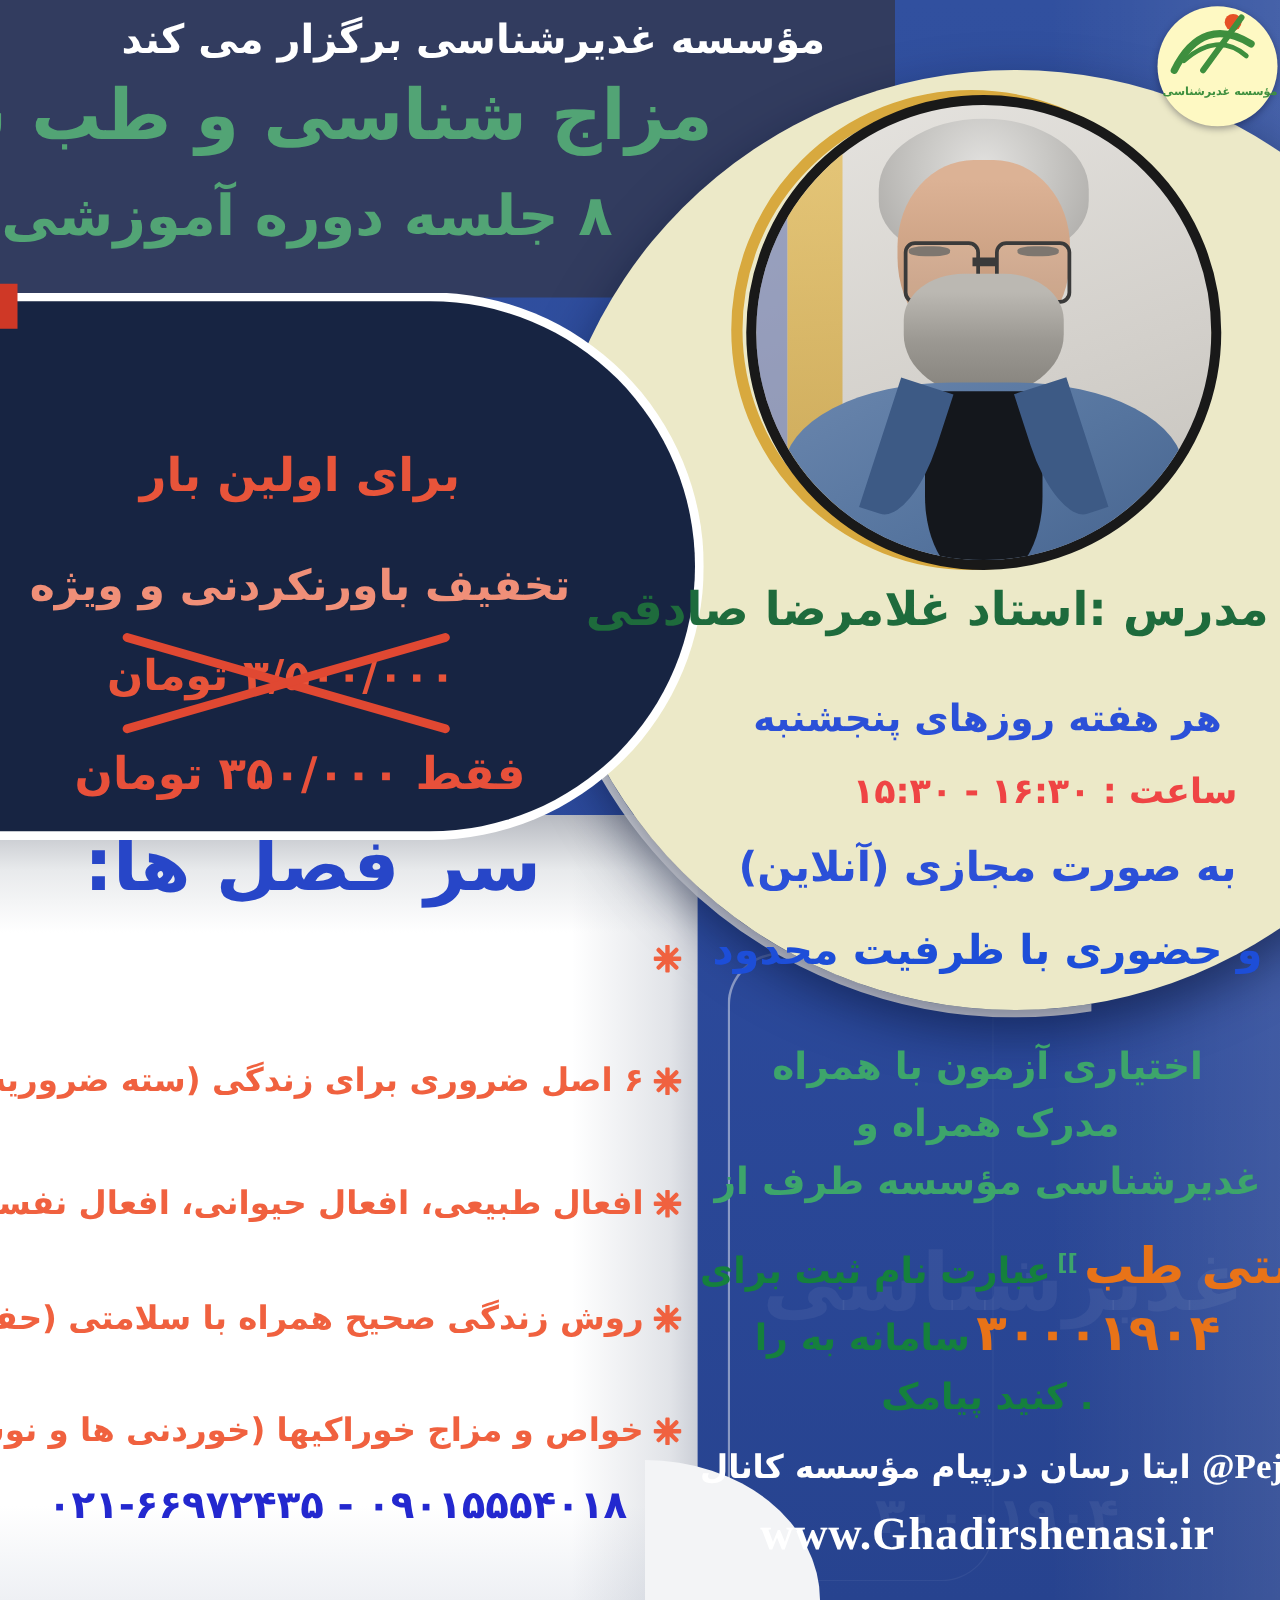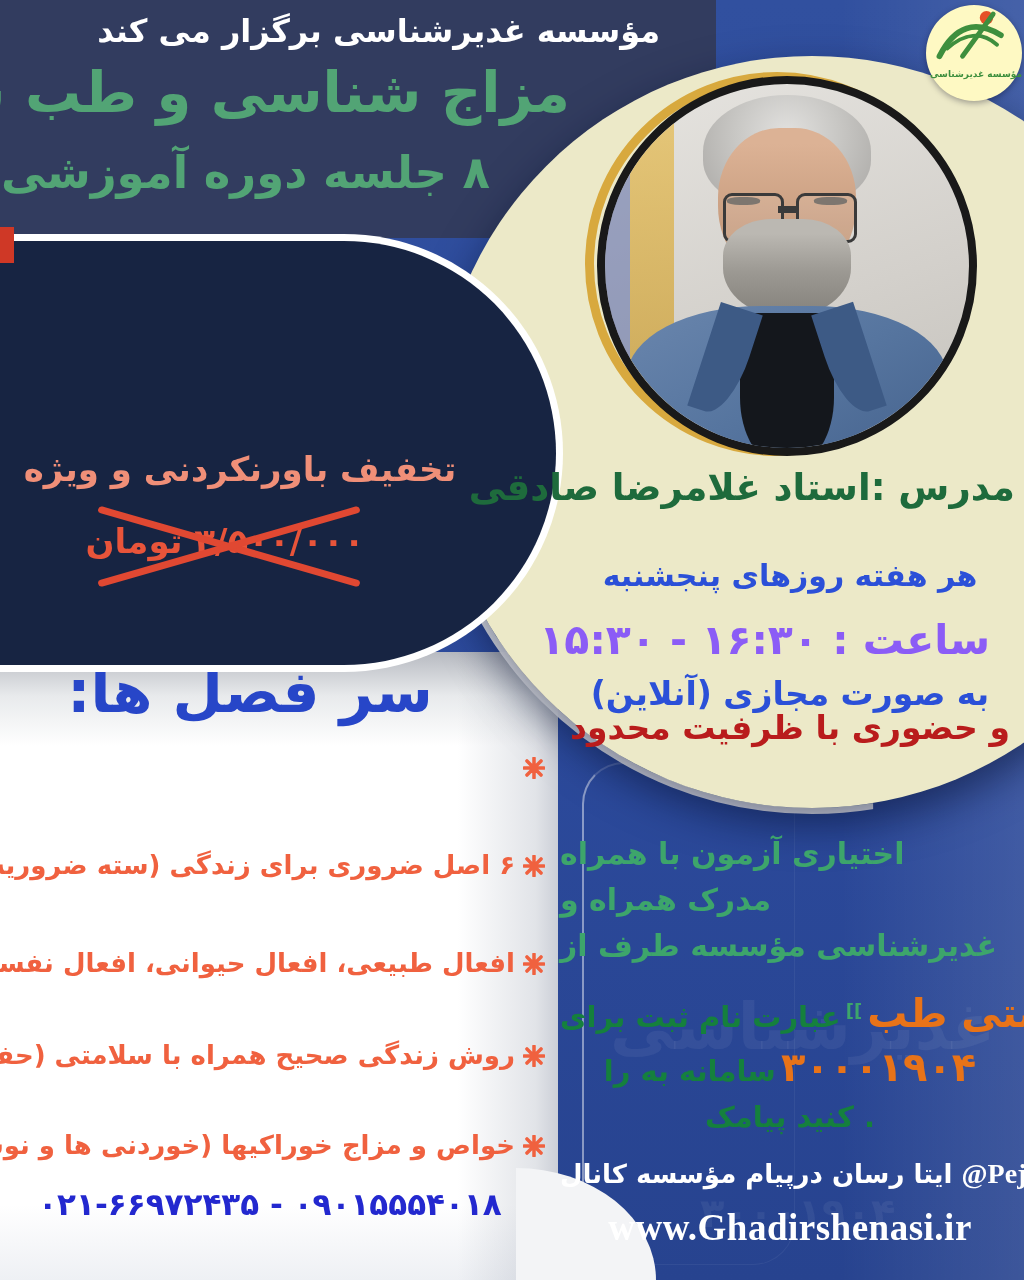--- a/index.html
+++ b/index.html
@@ -65,24 +65,24 @@
   .sub-title{left:20px;top:146px;width:470px;font-size:45px;font-weight:bold;color:#52a475;z-index:2;}
   .offer-line{left:0;width:480px;text-align:center;font-weight:bold;z-index:5;white-space:nowrap;}
   .cross-bar{left:93px;width:272px;height:7px;background:#e04832;border-radius:4px;z-index:6;}
   .topics-heading{left:40px;top:658px;width:420px;font-size:58px;font-weight:bold;color:#2746c8;z-index:3;}
   .topic-row{left:0;width:545px;text-align:right;font-size:26px;font-weight:bold;color:#f0613f;z-index:3;white-space:nowrap;direction:rtl;}
   .topic-row .bullet{margin-left:8px;vertical-align:-3px;}
   .phones{left:0;top:1186px;width:540px;text-align:center;font-size:31px;font-weight:bold;color:#2328cf;z-index:3;letter-spacing:1px;}
   .cream-text{z-index:6;font-weight:bold;white-space:nowrap;}
   .instructor{left:545px;top:466px;width:470px;font-size:37px;color:#1e6b3c;}
   .sched1{left:590px;top:558px;width:400px;font-size:30px;color:#2b50d8;}
-  .sched2{left:590px;top:616px;width:400px;font-size:41px;color:#8b5cf6;}
+  .sched2{left:590px;top:616px;width:400px;font-size:28px;color:#ef4444;text-align:right;}
   .sched3{left:570px;top:674px;width:440px;font-size:33px;color:#2b50d8;}
-  .sched4{left:570px;top:708px;width:440px;font-size:33px;color:#b91c1c;}
-  .cert-line{left:560px;width:460px;font-weight:bold;color:#3da56b;font-size:30px;z-index:6;white-space:nowrap;}
+  .sched4{left:570px;top:740px;width:440px;font-size:33px;color:#1d4ed8;}
+  .cert-line{left:560px;width:460px;text-align:center;font-weight:bold;color:#3da56b;font-size:30px;z-index:6;white-space:nowrap;}
   .sms-line{left:560px;width:460px;text-align:center;z-index:6;white-space:nowrap;}
   .sms-green{color:#15803d;font-weight:bold;font-size:29px;}
   .sms-bracket{color:#3da56b;font-weight:bold;font-size:18px;vertical-align:10px;}
   .sms-orange{color:#e87318;font-weight:bold;font-size:40px;}
   .contact-line{left:560px;top:1158px;width:460px;text-align:center;color:#ffffff;font-size:26px;font-weight:bold;z-index:6;white-space:nowrap;}
   .latin-serif{font-family:"Liberation Serif",serif;font-size:28px;}
   .website{left:560px;top:1206px;width:460px;text-align:center;color:#ffffff;z-index:6;
       font-family:"Liberation Serif",serif;font-weight:bold;font-size:37px;letter-spacing:.5px;}
 </style>
 </head>
@@ -124,24 +124,26 @@
     <div class="ph-glass" style="left:52.5%;"></div>
   <div class="ph-bridge"></div>
   <div class="ph-beard"></div>
   <div class="ph-torso"></div>
     <div class="ph-shirt"></div>
   <div class="ph-lapel-l"></div>
     <div class="ph-lapel-r"></div>
 </div>
 
 <div class="abs pill">
+  <div class="abs offer-line rtl" style="top:118px;font-size:37px;color:#e8543a;">برای اولین بار</div>
   <div class="abs offer-line rtl" style="top:208px;font-size:34px;color:#f08f78;">تخفیف باورنکردنی و ویژه</div>
   <div class="abs offer-line rtl" style="top:280px;font-size:34px;color:#e8543a;width:450px;">۳/۵۰۰/۰۰۰ تومان</div>
   <div class="abs cross-bar" style="top:302px;transform:rotate(16deg);"></div>
   <div class="abs cross-bar" style="top:302px;transform:rotate(-16deg);"></div>
+  <div class="abs offer-line rtl" style="top:358px;font-size:36px;color:#e8503a;">فقط  ۳۵۰/۰۰۰ تومان</div>
 </div>
 <div class="abs red-accent"></div>
 
 <div class="abs cream-text instructor rtl center">مدرس :استاد غلامرضا صادقی</div>
 <div class="abs cream-text sched1 rtl center">هر هفته روزهای پنجشنبه</div>
 <div class="abs cream-text sched2 rtl center">ساعت : ۱۶:۳۰ - ۱۵:۳۰</div>
 <div class="abs cream-text sched3 rtl center">به صورت مجازی (آنلاین)</div>
 <div class="abs cream-text sched4 rtl center">و حضوری با ظرفیت محدود</div>
 
 <div class="abs topics-heading rtl center nowrap">سر فصل ها:</div>

